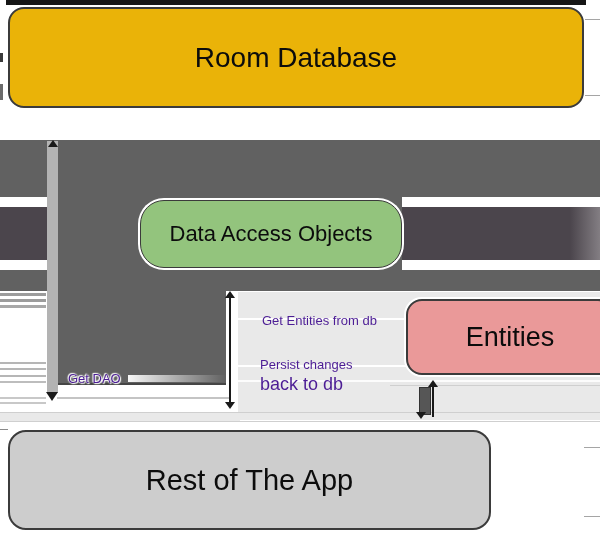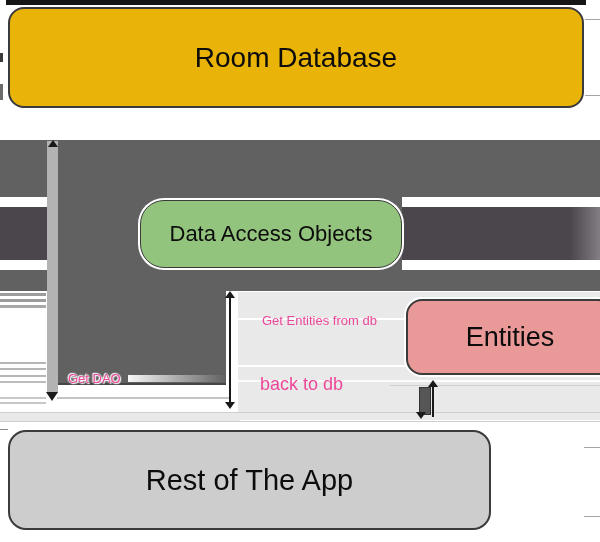--- a/index.html
+++ b/index.html
@@ -9,21 +9,21 @@
     font-family:"Liberation Sans","DejaVu Sans",sans-serif;
     color:#111;
   }
   .node{
     position:absolute;display:flex;align-items:center;justify-content:center;
     border:2px solid #3b3b3b;box-sizing:border-box;text-align:center;color:#0c0c0c;
   }
   .fill-bar{position:absolute;}
   .hline{position:absolute;height:1px;background:#a5a5a5;}
   .tri{position:absolute;width:0;height:0;}
-  .lbl{position:absolute;white-space:nowrap;color:#ec4899;}
+  .lbl{position:absolute;white-space:nowrap;color:#4c1d95;}
   .halo{text-shadow:0 0 2px #fff,0 0 2px #fff,1px 1px 1px #fff,-1px -1px 1px #fff;}
 </style>
 </head>
 <body>
 
 <div id="stage">
 
   <div class="fill-bar" style="left:6px;top:0;width:580px;height:5px;background:#161616;"></div>
   <div class="hline" style="left:585px;top:19px;width:15px;"></div>
   <div class="hline" style="left:585px;top:95px;width:15px;"></div>
@@ -77,20 +77,21 @@
 
   <div class="node" style="left: 140px; top: 200px; width: 262px; height: 68px; border-radius: 24px; font-size: 22px; border-width: 1.6px; box-shadow: rgb(255, 255, 255) 0px 0px 0px 2px; background-color: rgb(147, 196, 125);">
     <span>Data Access Objects</span>
   </div>
 
   <div class="node" style="left: 406px; top: 299px; width: 208px; height: 76px; border-radius: 16px; font-size: 27px; box-shadow: rgb(255, 255, 255) 0px 0px 0px 2px; background-color: rgb(234, 153, 153);">
     <span>Entities</span>
   </div>
 
   <div class="lbl" style="left:262px;top:313px;font-size:13px;">Get Entities from db</div>
+  <div class="lbl" style="left:260px;top:357px;font-size:13px;">Persist changes</div>
   <div class="lbl" style="left:260px;top:374px;font-size:18px;">back to db</div>
 
   <div class="fill-bar" style="left:419px;top:387px;width:12px;height:28px;background:#565656;border:1px solid #333;box-sizing:border-box;"></div>
   <div class="fill-bar" style="left:432px;top:384px;width:2px;height:33px;background:#1a1a1a;"></div>
   <div class="tri" style="left:428px;top:380px;border-left:5px solid transparent;border-right:5px solid transparent;border-bottom:7px solid #1a1a1a;"></div>
   <div class="tri" style="left:416px;top:412px;border-left:5px solid transparent;border-right:5px solid transparent;border-top:7px solid #1a1a1a;"></div>
 
   <div class="node" style="left: 8px; top: 430px; width: 483px; height: 100px; border-radius: 18px; font-size: 29px; background-color: rgb(205, 205, 205);">
     <span>Rest of The App</span>
   </div>

